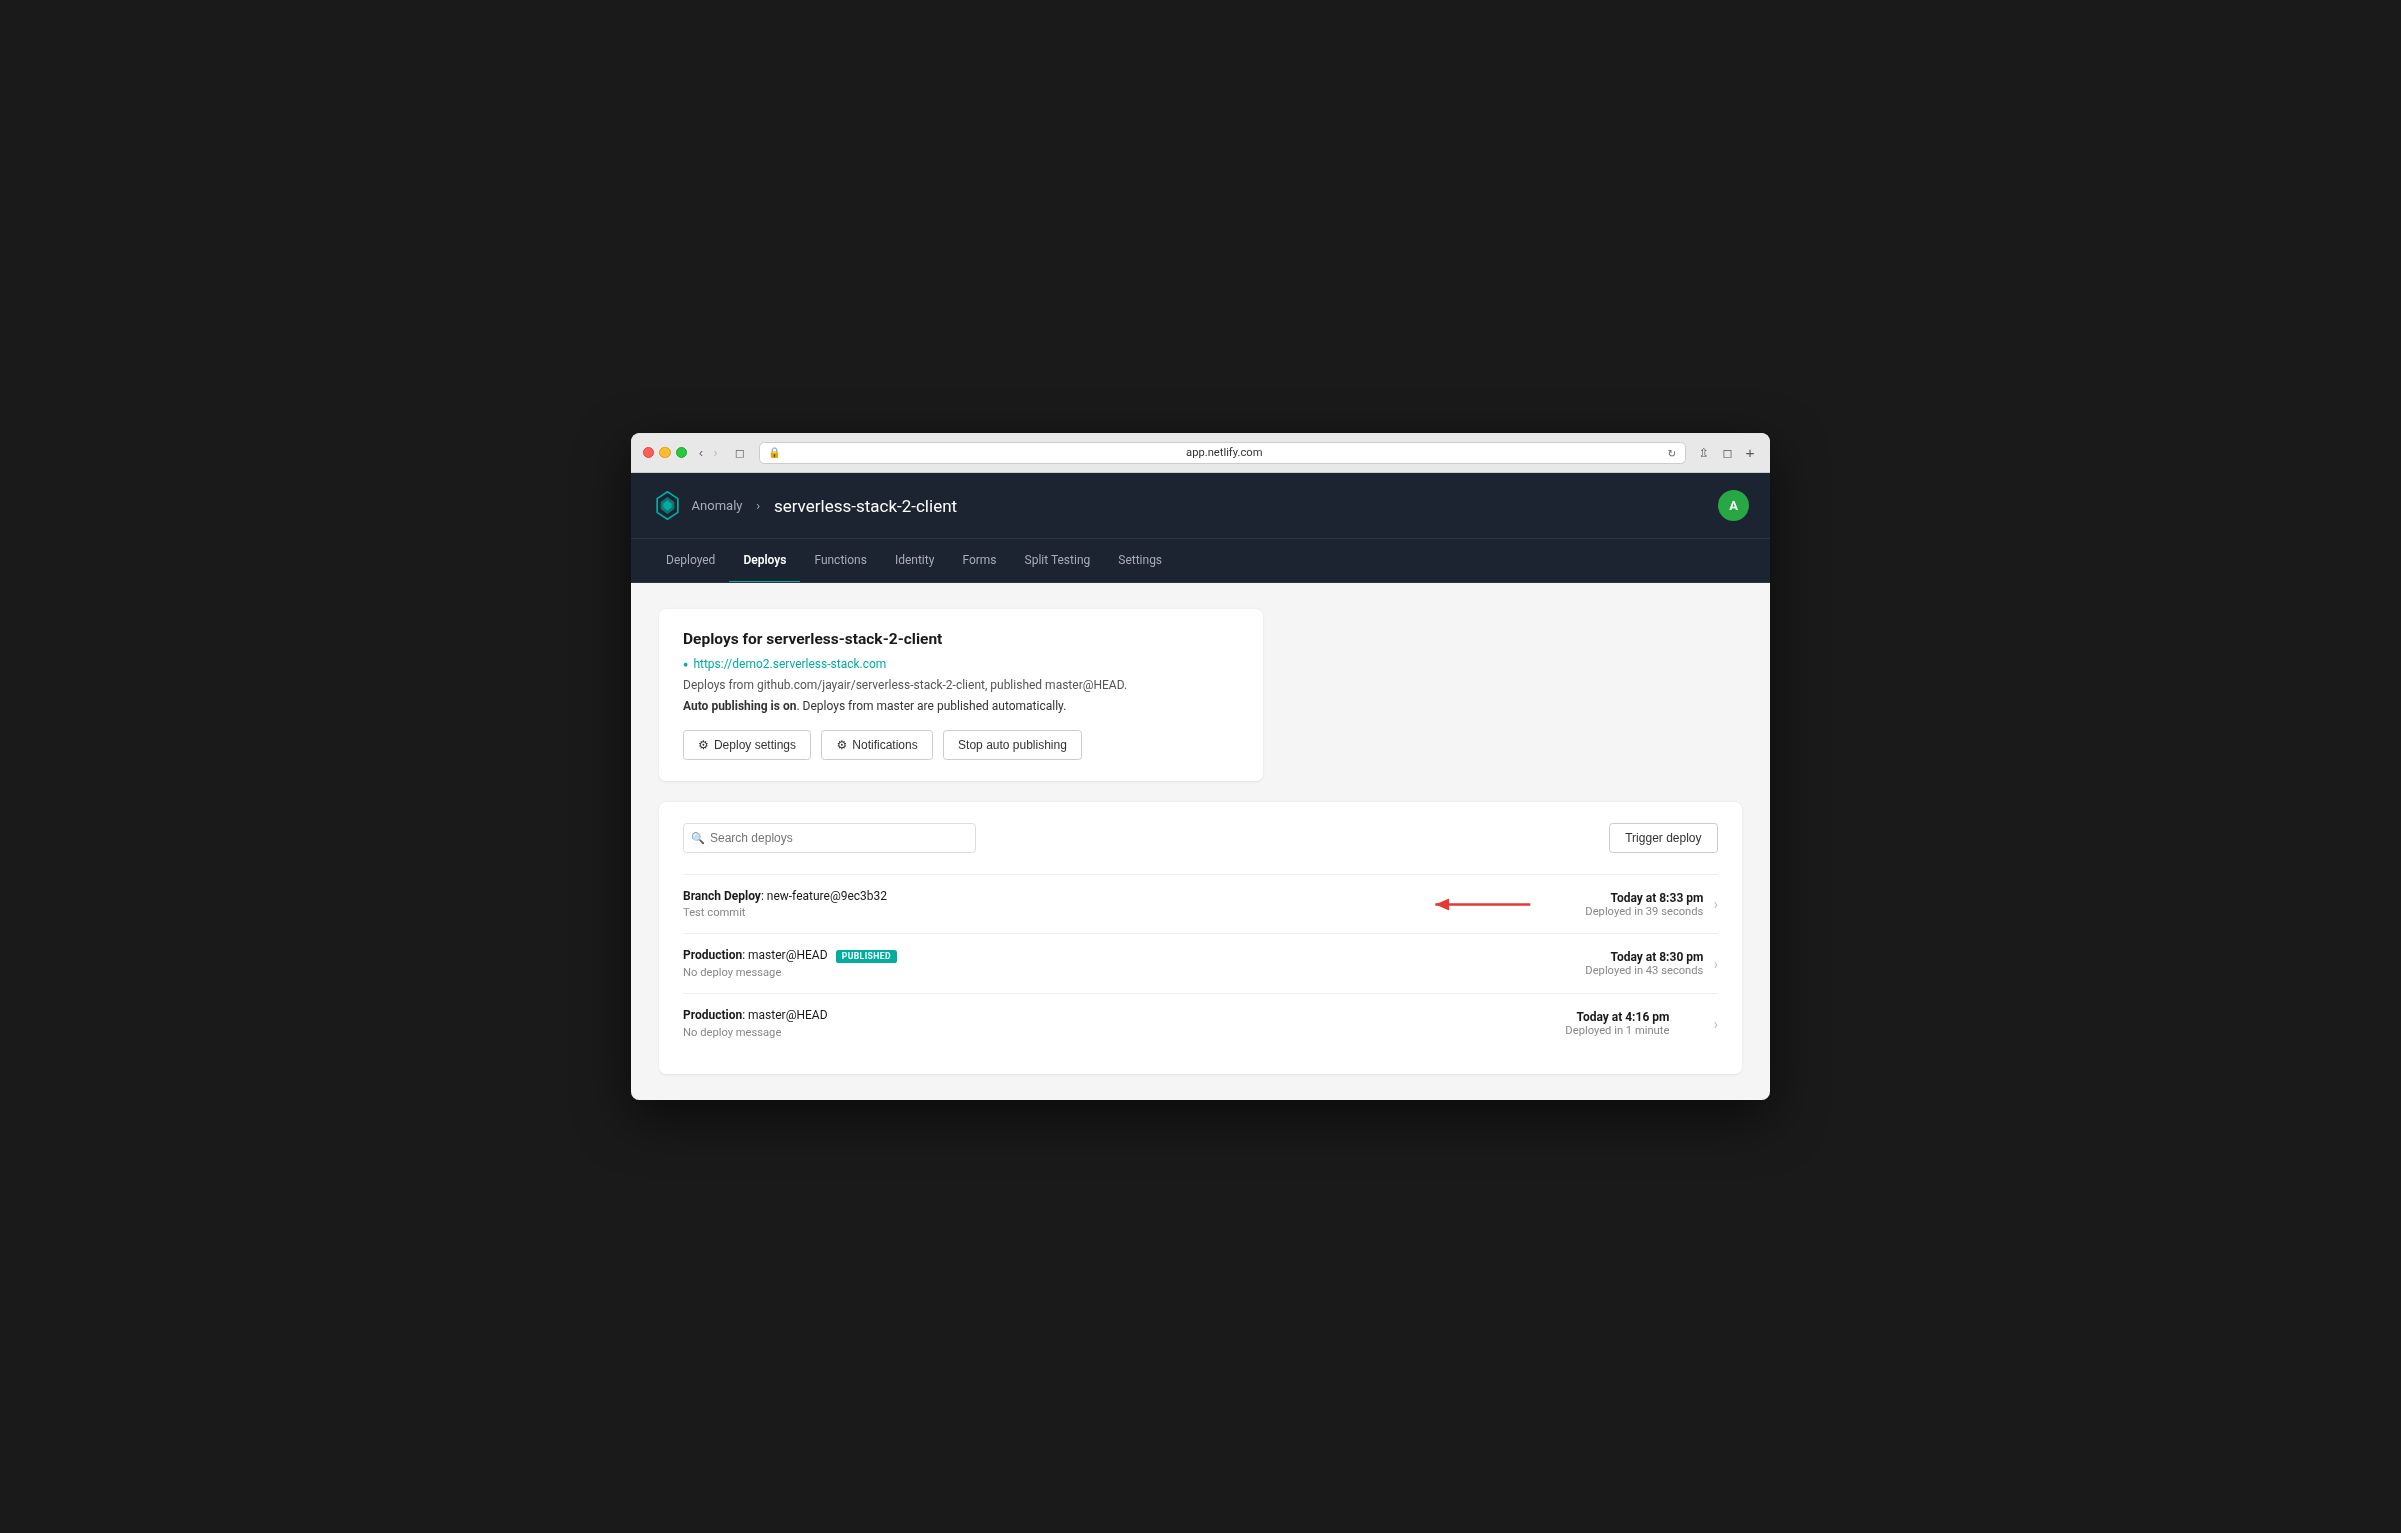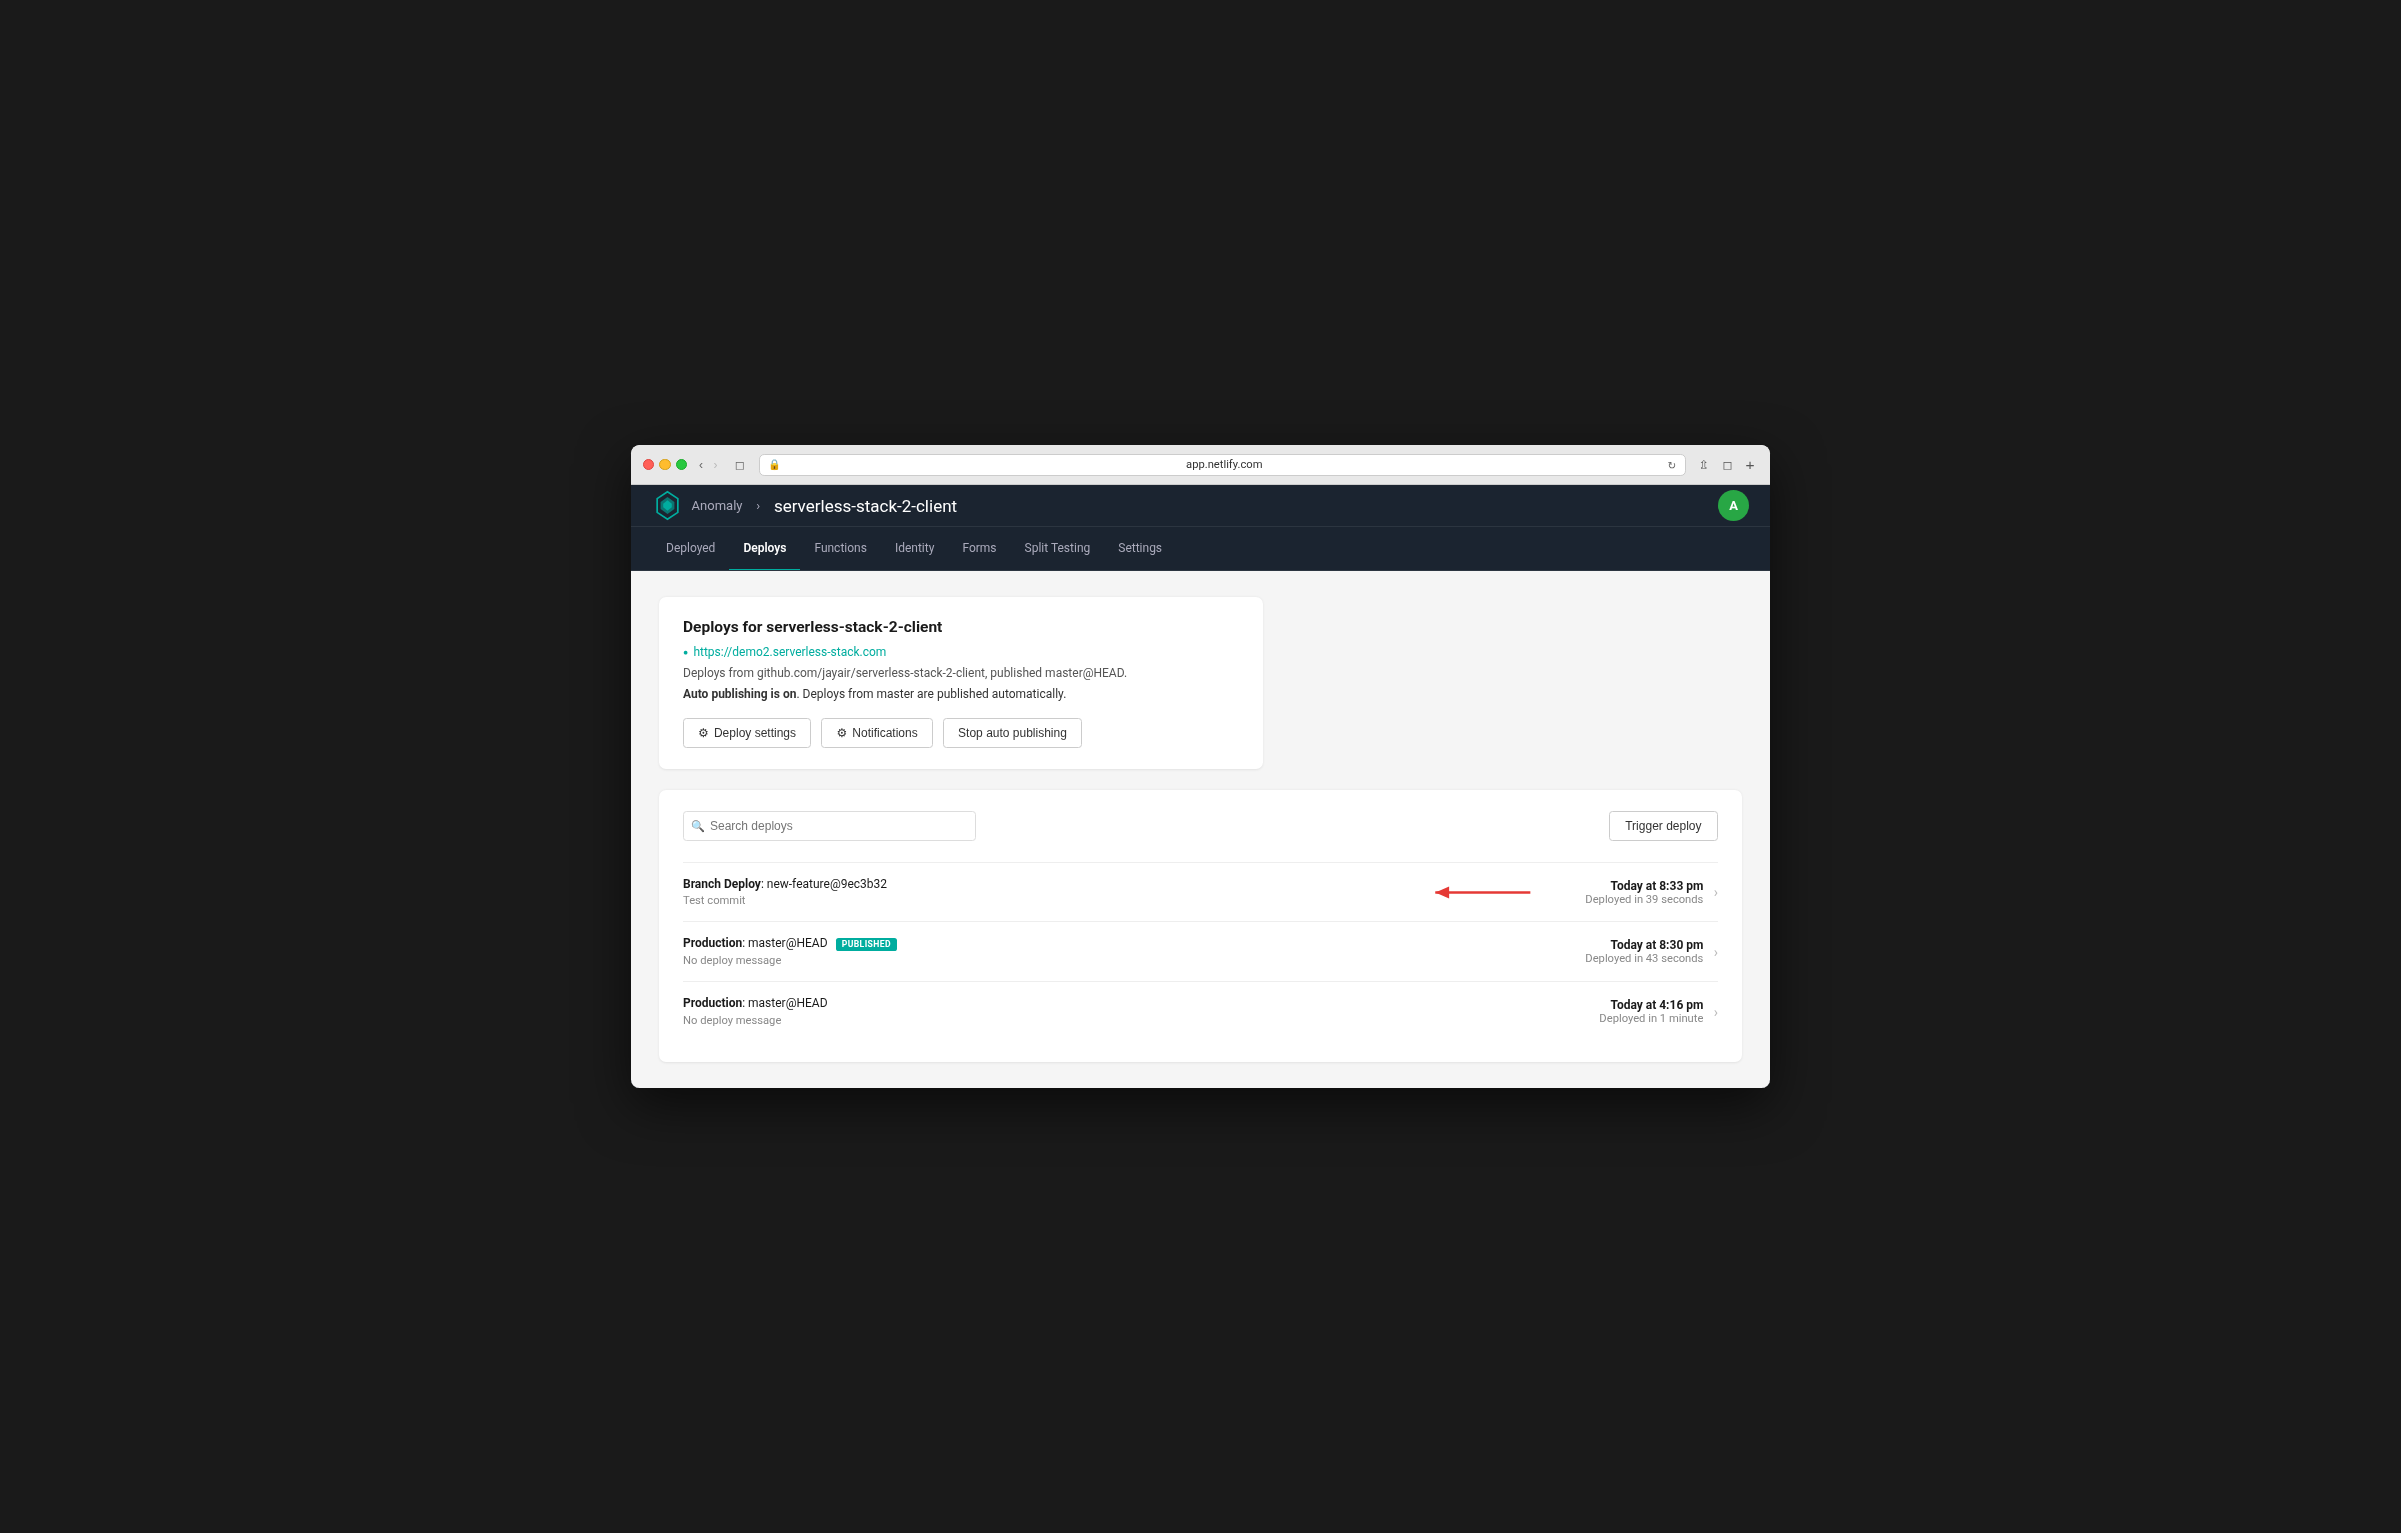--- a/index.html
+++ b/index.html
@@ -136,21 +136,21 @@
       min-height: 518px;
     }
 
     
     .top-nav {
       background: #1b2430;
       padding: 0 21px;
       display: flex;
       align-items: center;
       justify-content: space-between;
-      height: 42px;
+      height: 66px;
       border-bottom: 0.9px solid rgba(255,255,255,0.08);
     }
 
     .top-nav-left {
       display: flex;
       align-items: center;
       gap: 8.6px;
     }
 
     .logo-icon {
@@ -344,20 +344,21 @@
     .deploy-row {
       display: flex;
       align-items: center;
       padding: 14px 0;
       border-top: 0.9px solid #eee;
       position: relative;
     }
 
     .deploy-row:last-child {
       border-bottom: none;
+      gap: 34px;
     }
 
     .deploy-row-info {
       flex: 1;
     }
 
     .deploy-row-title {
       font-size: 12px;
       color: #1a1a1a;
       margin-bottom: 3.5px;

